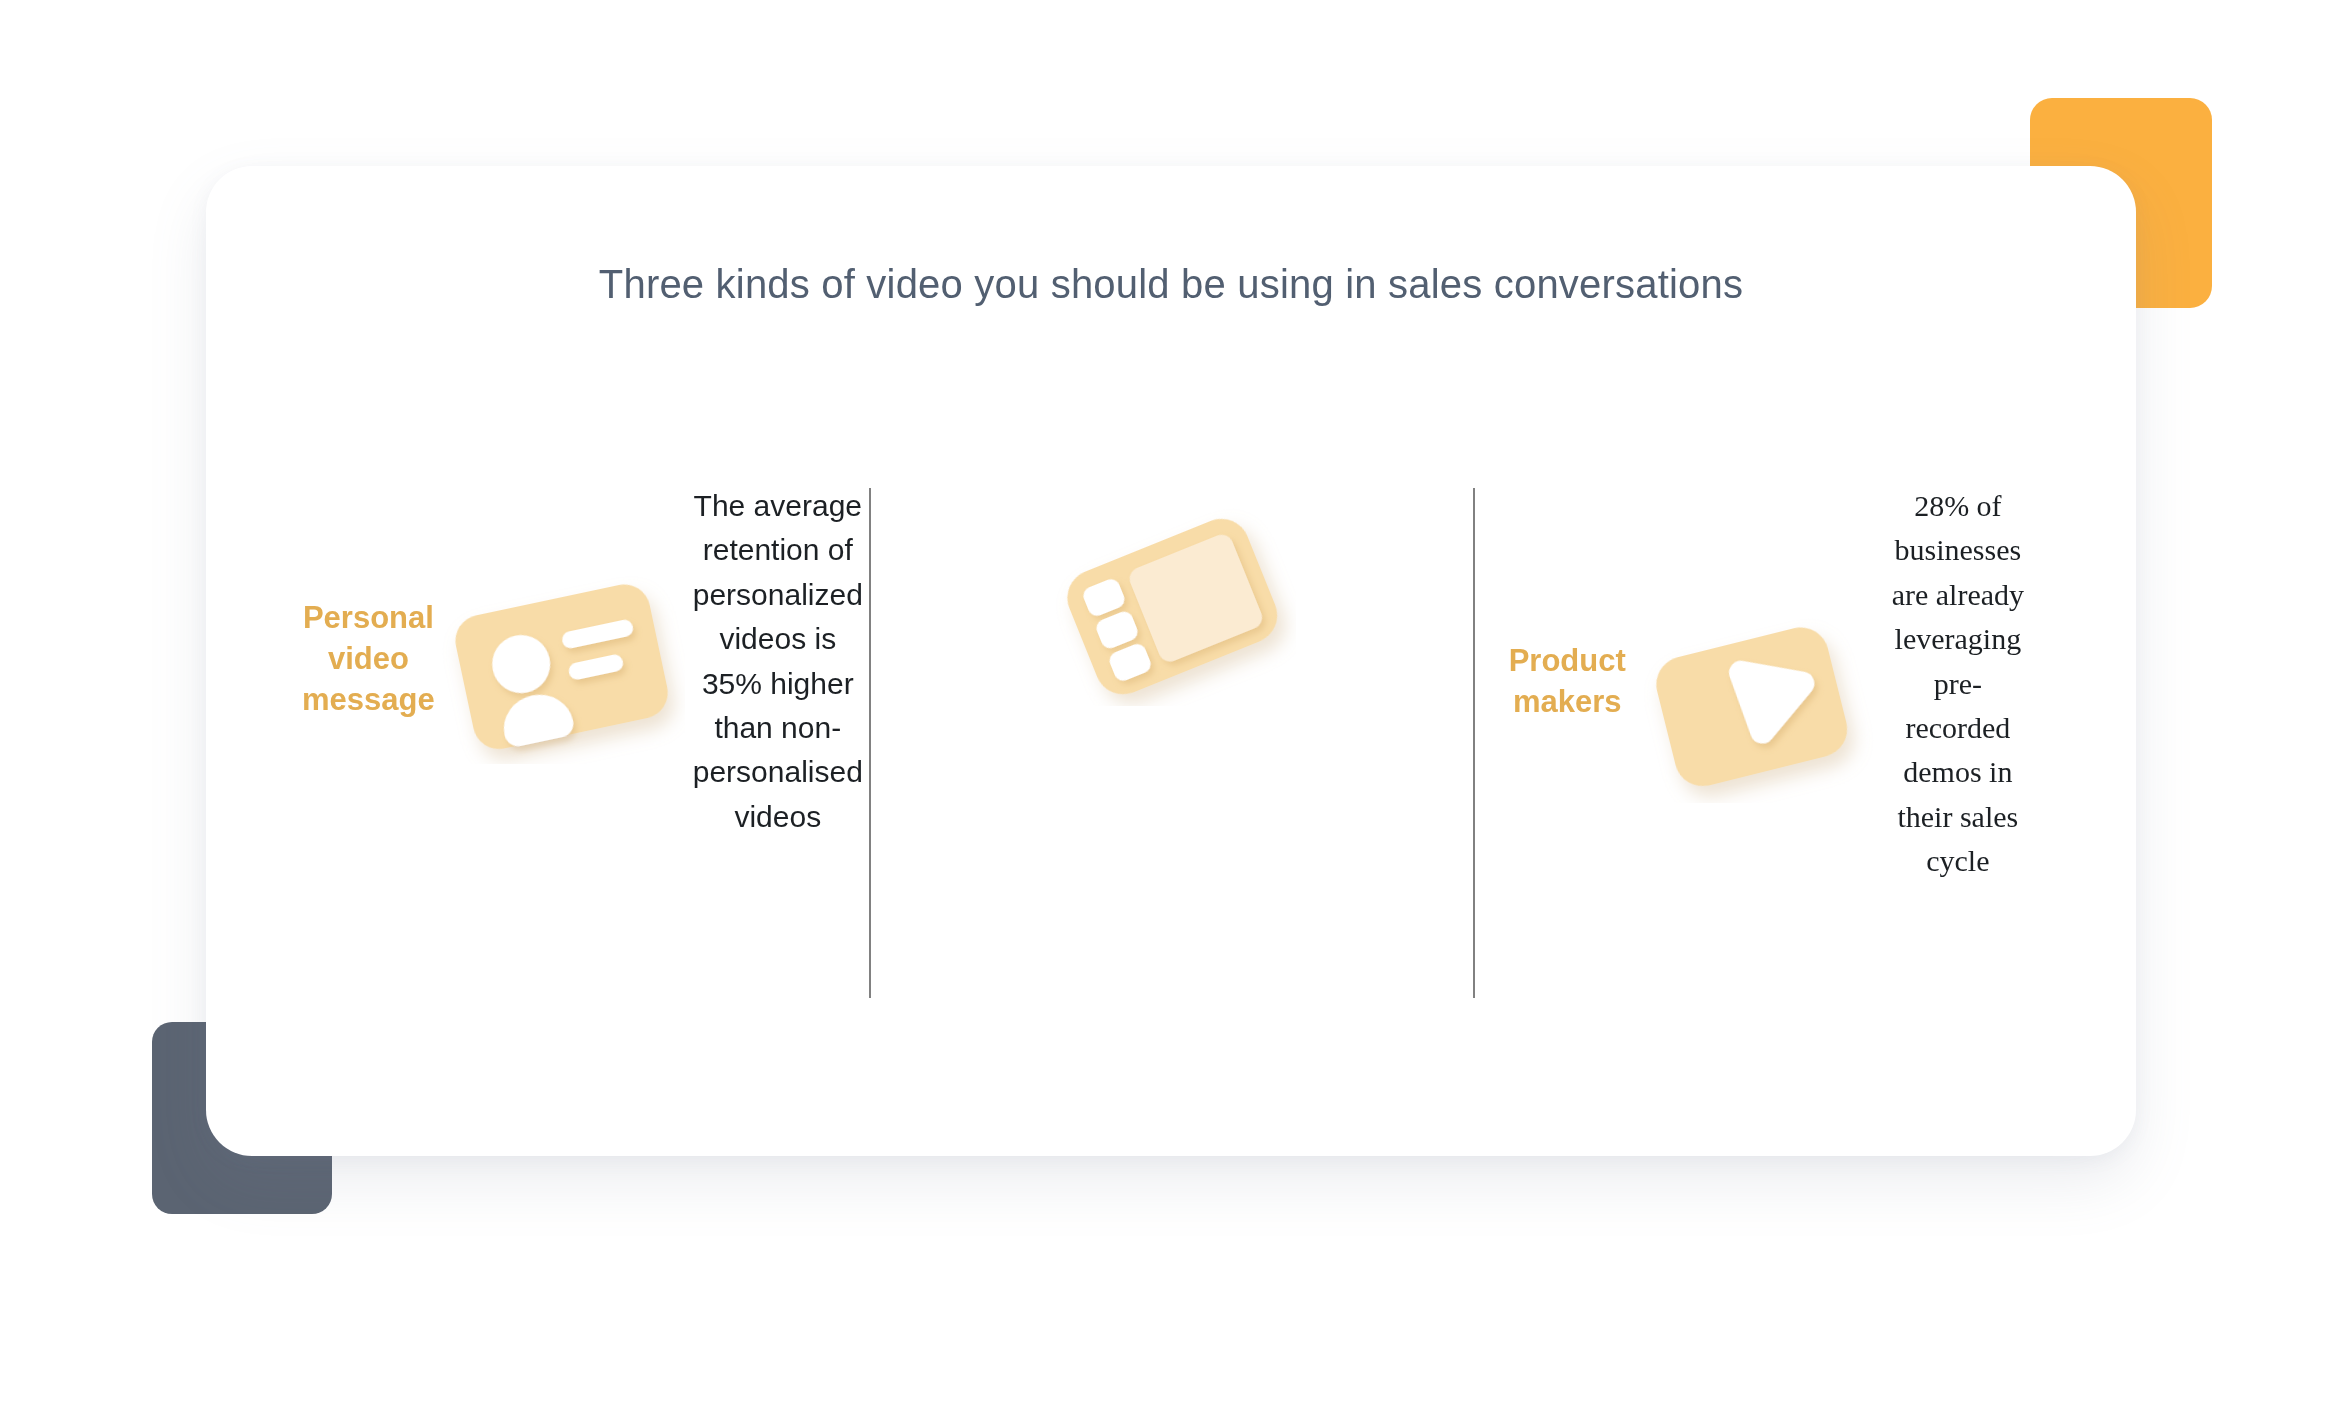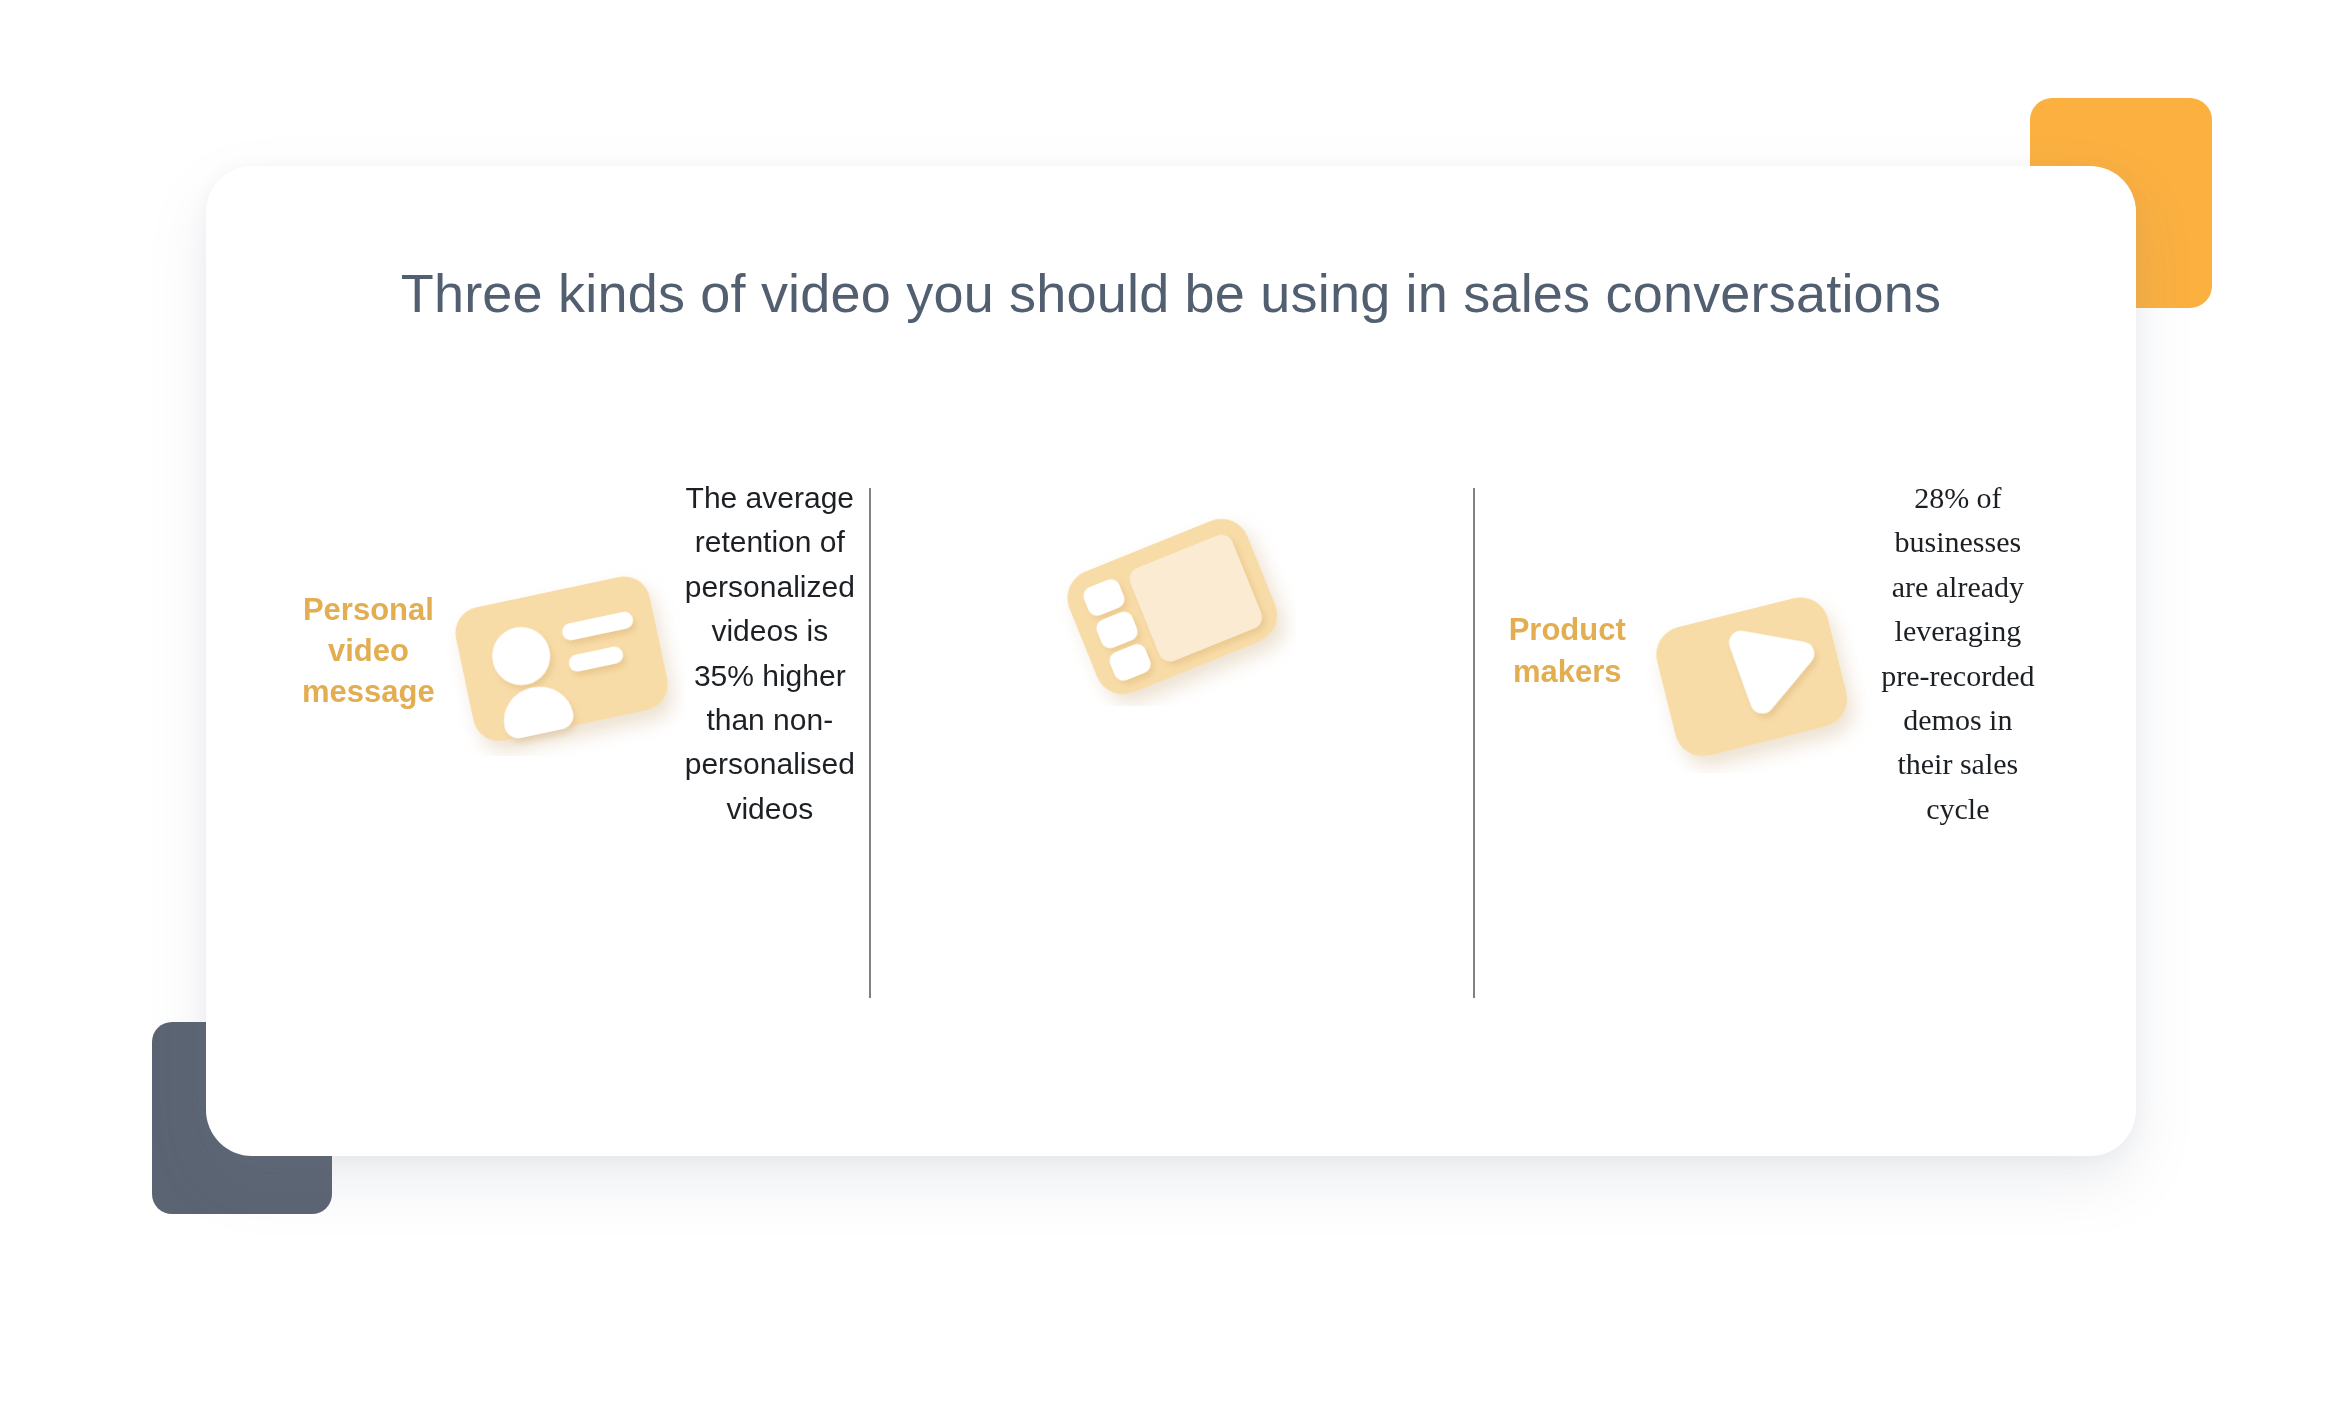--- a/index.html
+++ b/index.html
@@ -52,21 +52,21 @@
     z-index: 2;
   }
 
   .card-title {
     position: absolute;
     left: 0;
     right: 0;
     top: 96px;
     text-align: center;
     color: #525F71;
-    font-size: 54px;
+    font-size: 40px;
     font-weight: 500;
     letter-spacing: 0.2px;
     white-space: nowrap;
   }
 
   
   .columns {
     position: absolute;
     left: 60px;
     right: 60px;
@@ -116,21 +116,21 @@
   }
   .icon-svg { display: block; }
 
   .col-body {
     color: #1C2024;
     font-size: 30px;
     font-weight: 400;
     line-height: 1.48;
     text-align: center;
     max-width: 470px;
-    margin: 0;
+    margin: 8px;
   }
   .col-1 .icon-wrap { margin-top: 4px; }
   .col-2 .icon-wrap { margin-top: 4px; }
   .col-3 .icon-wrap { margin-top: 48px; }
   .col-3 .col-body { max-width: 480px; font-family: Liberation Serif, serif; }
   .col-2 .col-body { max-width: 440px; }
 </style>
 </head>
 <body>
 

